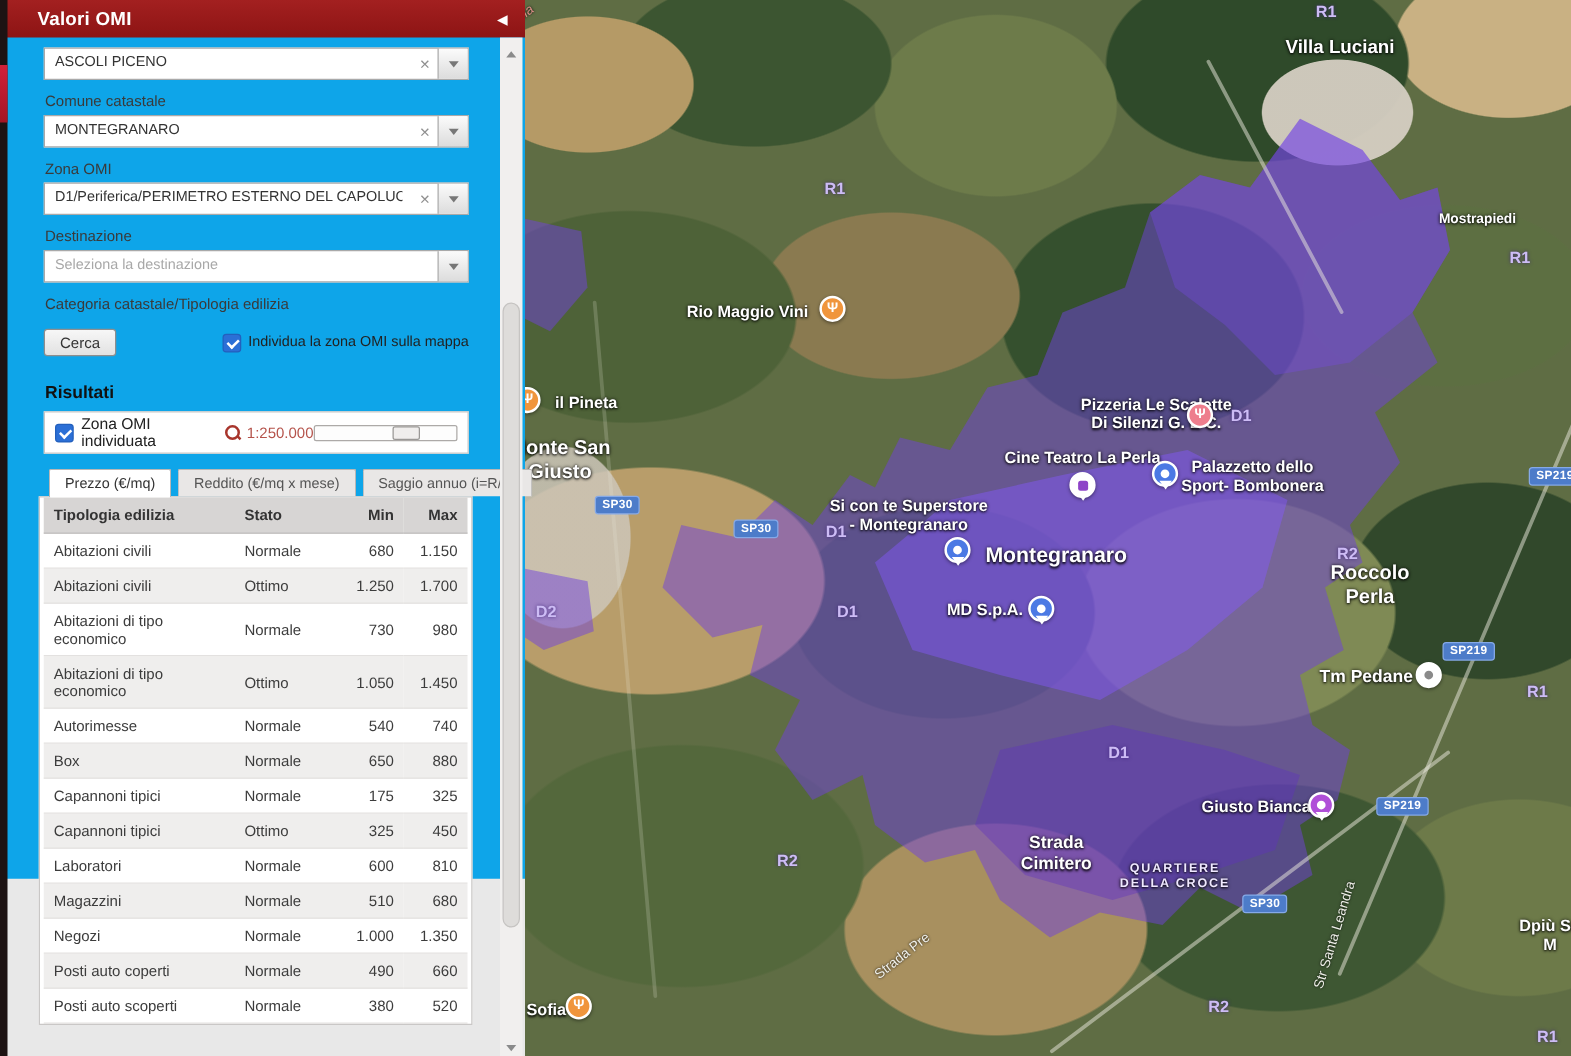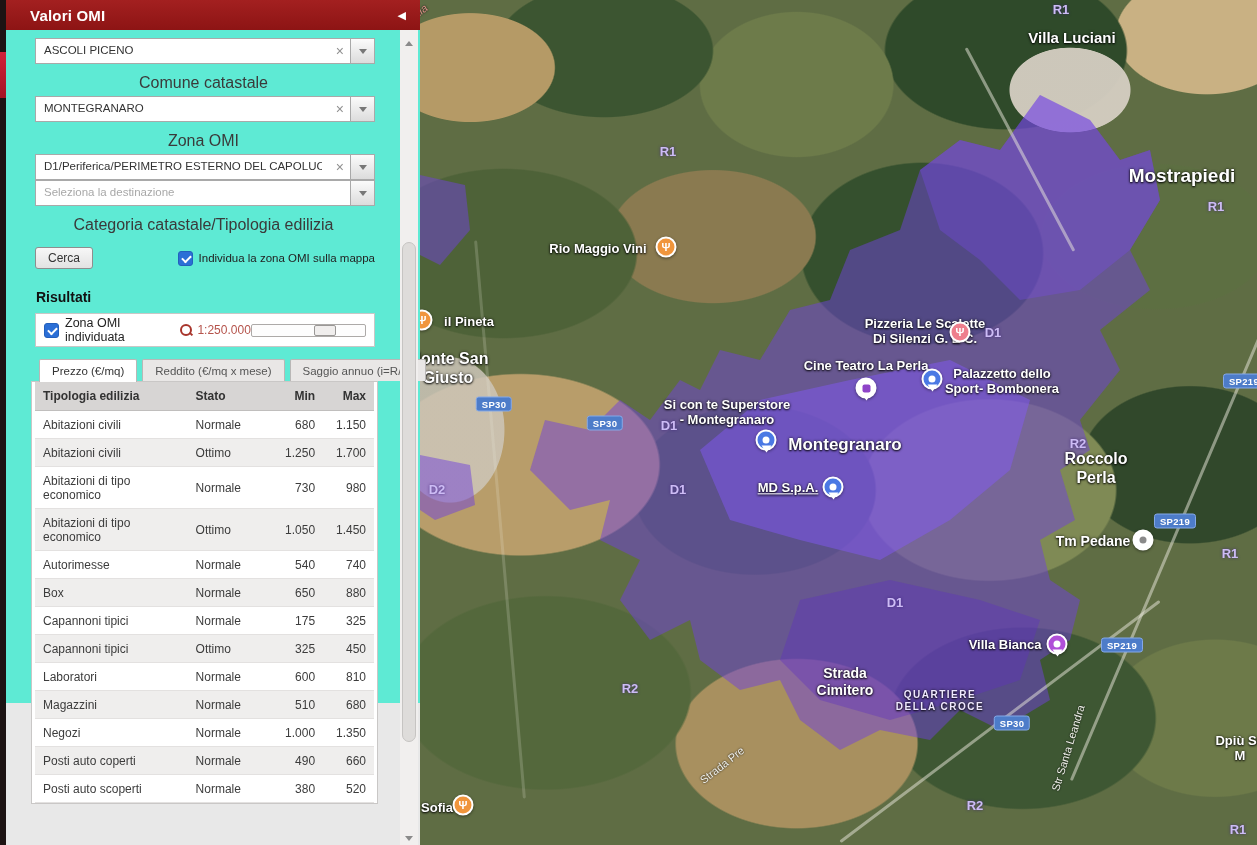--- a/index.html
+++ b/index.html
@@ -4,29 +4,29 @@
 <style>
   * { margin:0; padding:0; box-sizing:border-box; }
   html,body { font-family:"Liberation Sans", sans-serif; }
   #app { position:relative; width:1257px; height:845px; overflow:hidden; background:#e8e8e8; }
 
   
   #left-strip { position:absolute; left:0; top:0; width:6px; height:845px; background:#1d1313; z-index:30; }
   #left-strip .red-seg { position:absolute; left:0; top:52px; width:6px; height:46px; background:linear-gradient(#d2213a,#a31524); }
 
   
-  #panel { position:absolute; left:0; top:0; width:420px; height:703px; background:#5eead4; z-index:20; }
+  #panel { position:absolute; left:0; top:0; width:420px; height:703px; background:#0ea5e9; z-index:20; }
   #panel-header { position:absolute; left:0; top:0; width:420px; height:30px;
     background:linear-gradient(#a32020,#8d1414); display:flex; align-items:center; z-index:5; }
   #panel-header .title { color:#fff; font-size:15px; font-weight:bold; margin-left:30px; letter-spacing:.2px; }
   #panel-header .collapse { margin-left:auto; margin-right:14px; color:#fff; font-size:11px; cursor:pointer; }
 
   #panel-body { position:absolute; left:6px; top:30px; right:49px; bottom:0; padding:4px 0 0 29px; }
 
-  .fld-label { font-size:16px; color:#3a3a3a; margin:10px 0 4px 1px;text-align:center; }
+  .fld-label { font-size:12px; color:#3a3a3a; margin:10px 0 4px 1px; }
   .combo { position:relative; height:26px; background:#fff; border:1px solid #a9a9a9; width:340px; }
   .combo .val { position:absolute; left:8px; right:52px; top:5px; font-size:11.5px; color:#333;
     white-space:nowrap; overflow:hidden; }
   .combo.ph .val { color:#a8a8a8; }
   .combo .clr { position:absolute; right:30px; top:4px; color:#909090; font-size:14px; line-height:16px; cursor:pointer; }
   .combo .ddb { position:absolute; right:0; top:0; width:24px; height:24px; border-left:1px solid #a9a9a9;
     background:linear-gradient(#fbfbfb,#dcdcdc); cursor:pointer; }
   .combo .ddb::after { content:''; position:absolute; left:8px; top:10px; border:4px solid transparent; border-top:5px solid #777; }
   .combo.flat { background:#ececec; }
   .combo.flat .val { color:#a8a8a8; right:20px; }
@@ -151,20 +151,21 @@
         <span class="ddb"></span>
       </div>
 
       <div class="fld-label">Zona OMI</div>
       <div class="combo">
         <span class="val">D1/Periferica/PERIMETRO ESTERNO DEL CAPOLUOGO E ...</span>
         <span class="clr">×</span>
         <span class="ddb"></span>
       </div>
 
+      <div class="fld-label">Destinazione</div>
       <div class="combo ph">
         <span class="val">Seleziona la destinazione</span>
         <span class="ddb"></span>
       </div>
 
       <div class="fld-label">Categoria catastale/Tipologia edilizia</div>
 
       <div class="cerca-row">
         <button id="cerca-btn">Cerca</button>
         <span class="cb"></span>
@@ -300,21 +301,21 @@
       <path fill="rgba(111,66,220,0.50)" d="M0,455 50,465 55,505 15,520 0,510 Z"></path>
     </svg>
 
     <div class="map-road" style="left:505px; top:558px; width:480px; transform:rotate(113deg);"></div>
     <div class="map-road" style="left:380px; top:720px; width:400px; transform:rotate(-37deg);"></div>
     <div class="map-road" style="left:485px; top:148px; width:230px; transform:rotate(62deg);"></div>
     <div class="map-road" style="left:-200px; top:518px; width:560px; transform:rotate(85deg); opacity:.4;"></div>
   <div class="mlabel" style="left: 652px; top: 38px; font-size: 15px;">
         <div>Villa Luciani</div>
       </div>
-      <div class="mlabel" style="left: 762px; top: 176px; font-size: 19px; text-align: center;">
+      <div class="mlabel" style="left: 762px; top: 176px; font-size: 11px; text-align: center;">
         <div>Mostrapiedi</div>
       </div>
       <div class="mlabel" style="left: 178px; top: 249px; font-size: 13px;">
         <div>Rio Maggio Vini</div>
       </div>
       <div class="mlabel" style="left: 49px; top: 322px; font-size: 13px;">
         <div>il Pineta</div>
       </div>
       <div class="mlabel" style="left: 28px; top: 369px; font-size: 16px;">
         <div>Monte San</div>
@@ -331,32 +332,32 @@
         <div>Palazzetto dello</div>
         <div>Sport- Bombonera</div>
       </div>
       <div class="mlabel" style="left: 307px; top: 412px; font-size: 13px;">
         <div>Si con te Superstore</div>
         <div>- Montegranaro</div>
       </div>
       <div class="mlabel" style="left: 425px; top: 445px; font-size: 17px;">
         <div>Montegranaro</div>
       </div>
-      <div class="mlabel" style="left: 368px; top: 488px; font-size: 13px; text-decoration: underline;">
+      <div class="mlabel" style="left: 368px; top: 488px; font-size: 13px;">
         <div>MD S.p.A.</div>
       </div>
       <div class="mlabel" style="left: 676px; top: 469px; font-size: 16px;">
         <div>Roccolo</div>
         <div>Perla</div>
       </div>
       <div class="mlabel" style="left: 673px; top: 541px; font-size: 14px;">
         <div>Tm Pedane</div>
       </div>
       <div class="mlabel" style="left: 585px; top: 645px; font-size: 13px;">
-        <div>Villa Bianca</div>
+        <div>Giusto Bianca</div>
       </div>
       <div class="mlabel" style="left: 425px; top: 682px; font-size: 14px;">
         <div>Strada</div>
         <div>Cimitero</div>
       </div>
       <div class="mlabel caps" style="left: 520px; top: 701px; font-size: 10px;">
         <div>QUARTIERE</div>
         <div>DELLA CROCE</div>
       </div>
       <div class="mlabel" style="left: 17px; top: 808px; font-size: 13px;">

